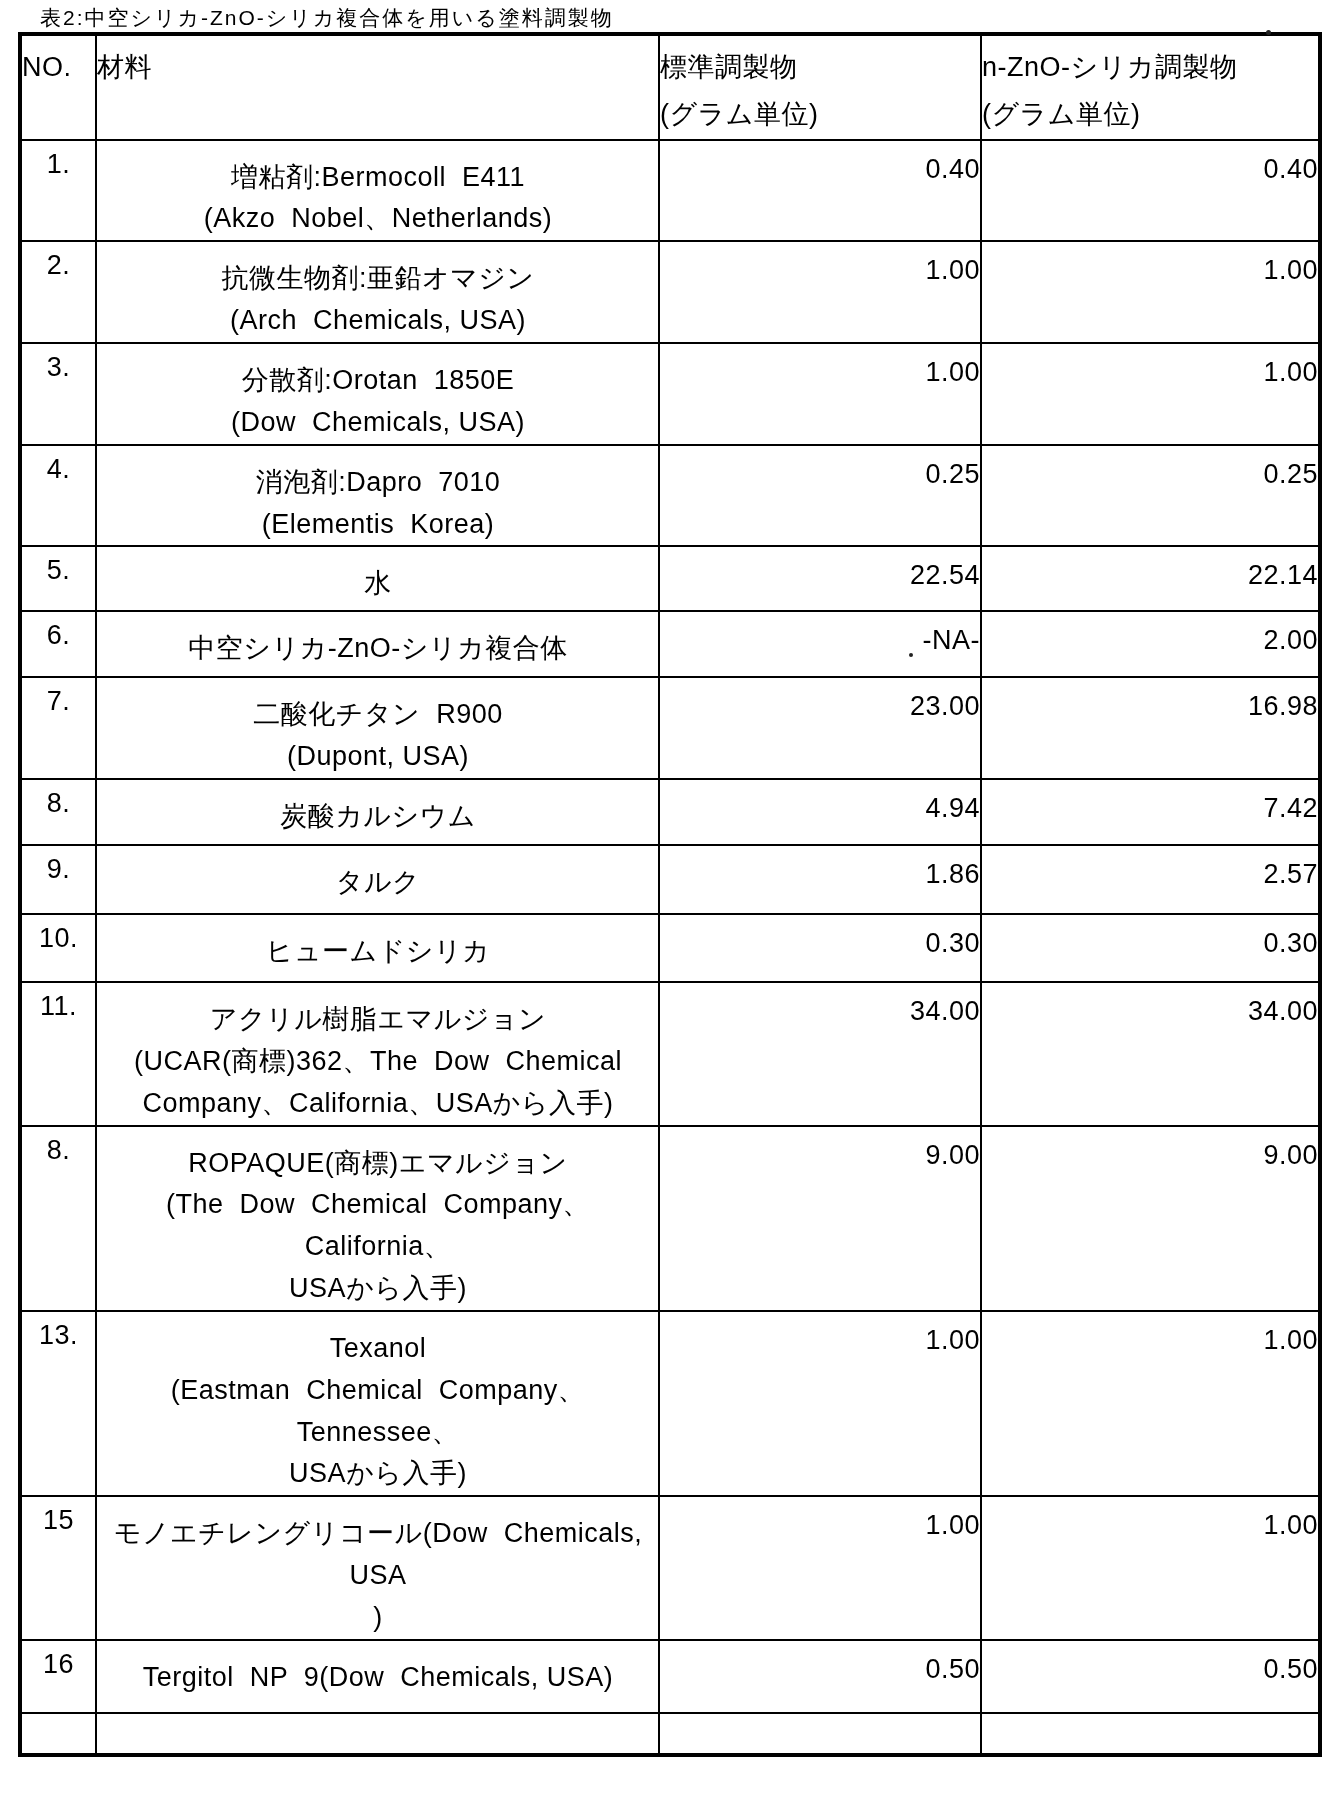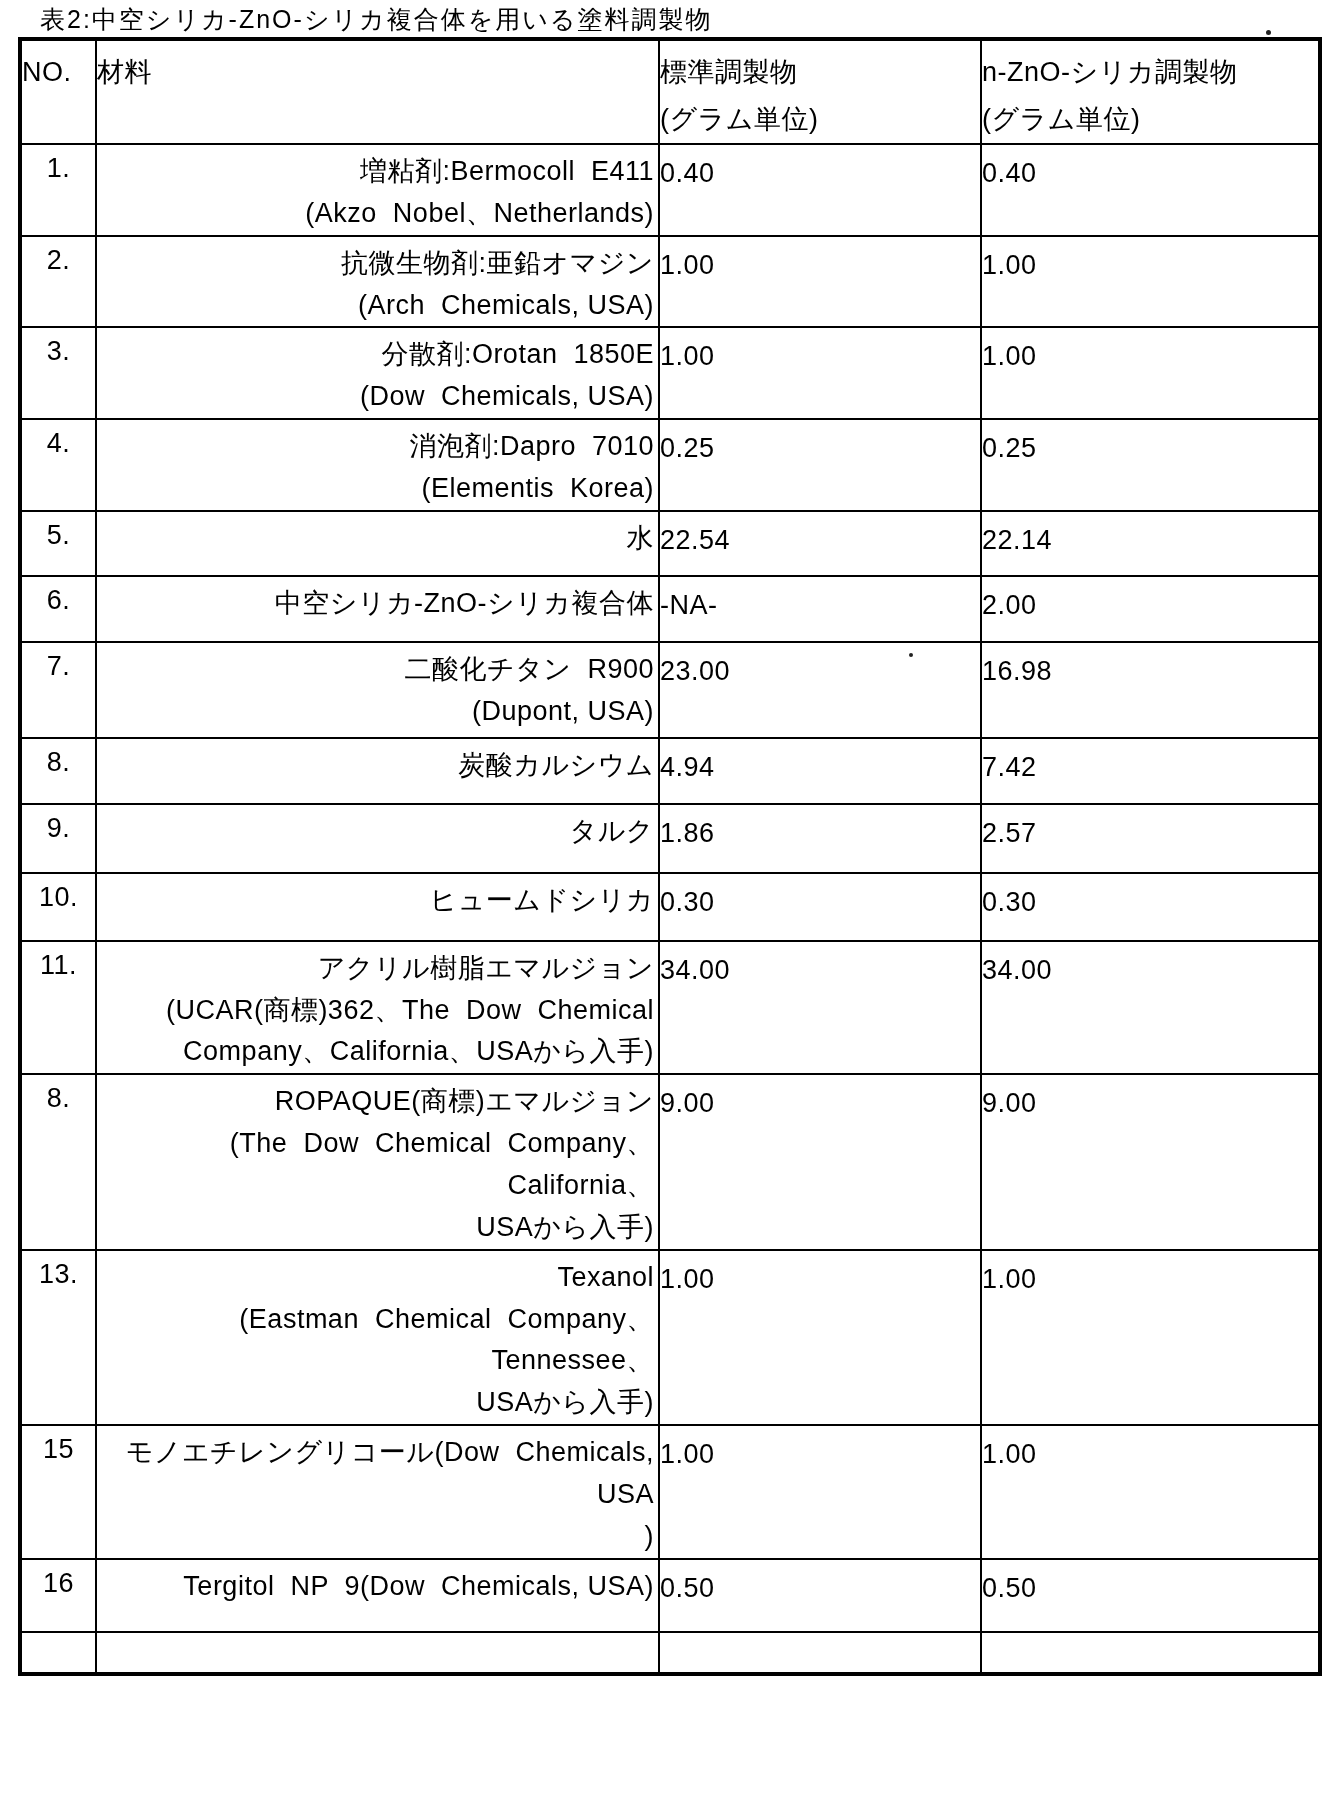--- a/index.html
+++ b/index.html
@@ -14,21 +14,21 @@
     position:relative;
   }
   .page{
     position:relative;
     width:1334px;
     height:1815px;
     overflow:hidden;
   }
   .doc-title{
     margin:6px 8px 0 40px;
-    font-size:25px;
+    font-size:21px;
     letter-spacing:2px;
     white-space:pre;
     line-height:1.1;
   }
   table.formulation{
     border-collapse:collapse;
     table-layout:fixed;
     margin:3px 0 0 18px;
     width:1300px;
     border:4px solid #000;
@@ -49,28 +49,28 @@
     text-align:left;
     white-space:pre-wrap;
     line-height:1.75;
     padding-top:8px;
   }
   td.c-no{
     text-align:center;
     padding-top:8px;
   }
   td.c-mat{
-    text-align:right;
+    text-align:center;
     white-space:pre-wrap;
     line-height:1.55;
-    padding:6px 4px 0 5px;
+    padding:16px 4px 0 5px;
     margin-top:48px;
   }
   td.c-val{
-    text-align:left;
+    text-align:right;
     white-space:pre-wrap;
     line-height:1.5;
     padding-top:8px;
   }
   .speck{
     position:absolute;
     background:#222;
     border-radius:50%;
   }
   .speck-1{left:1266px;top:30px;width:5px;height:5px;}

